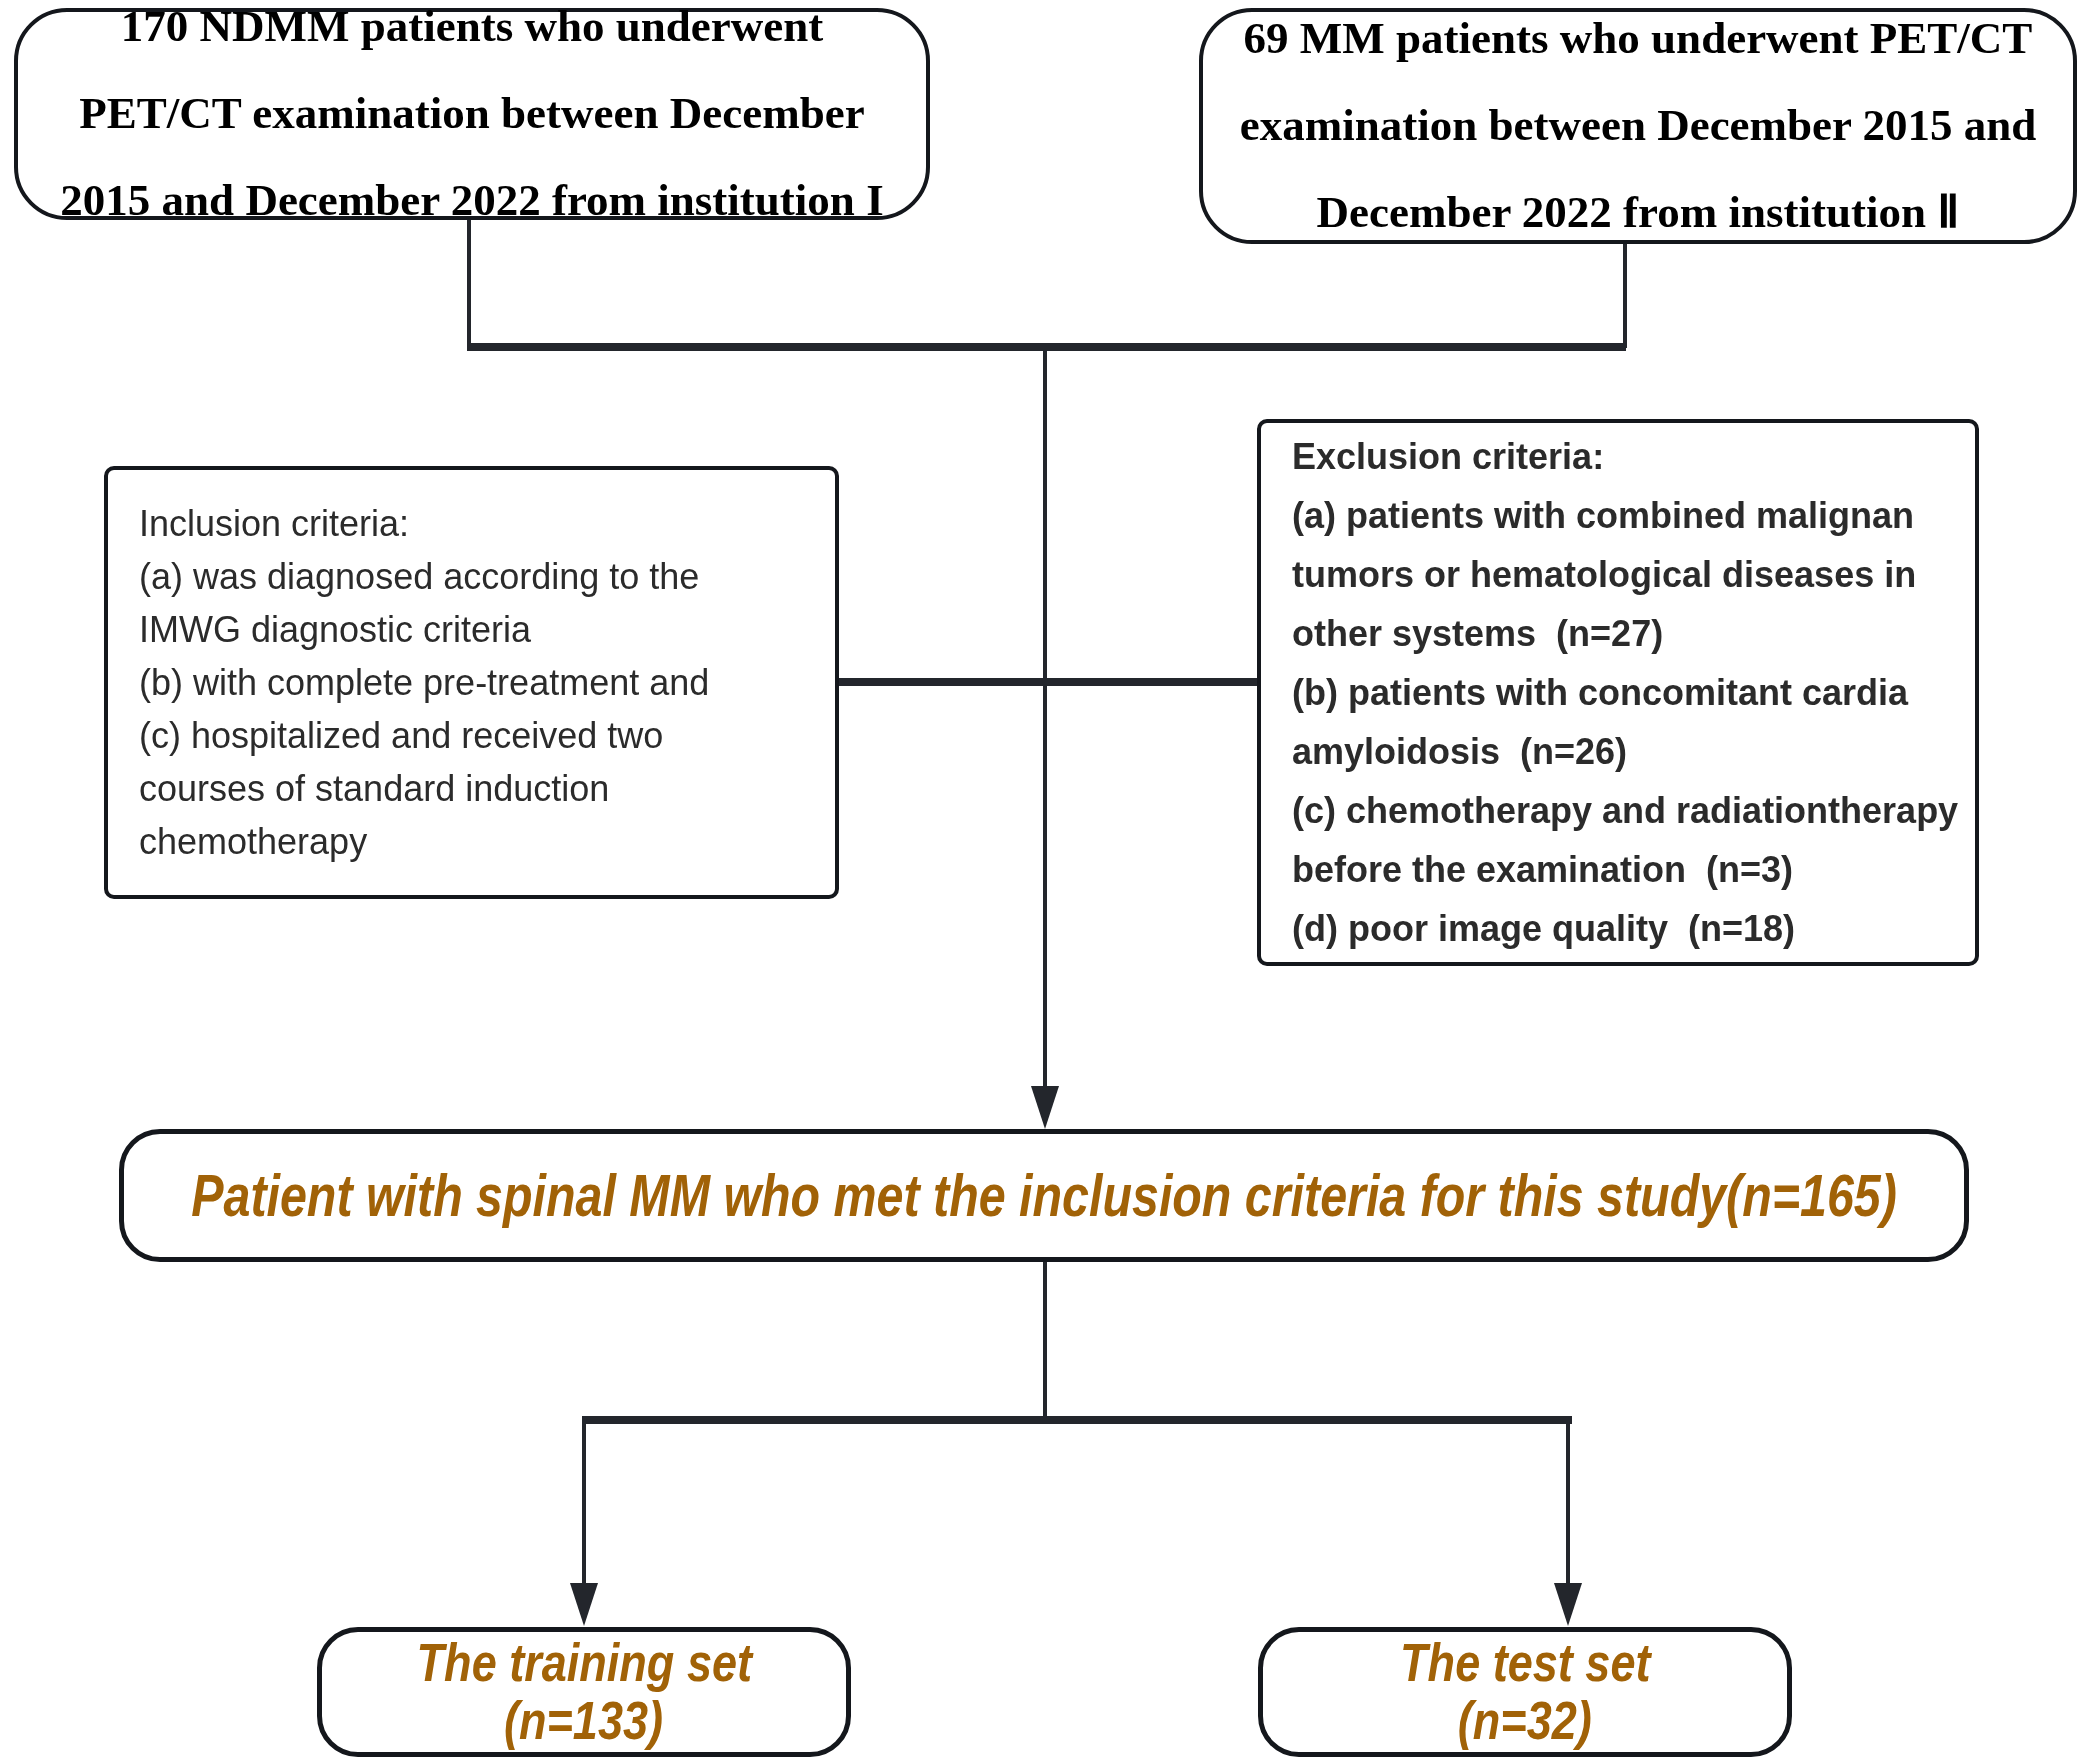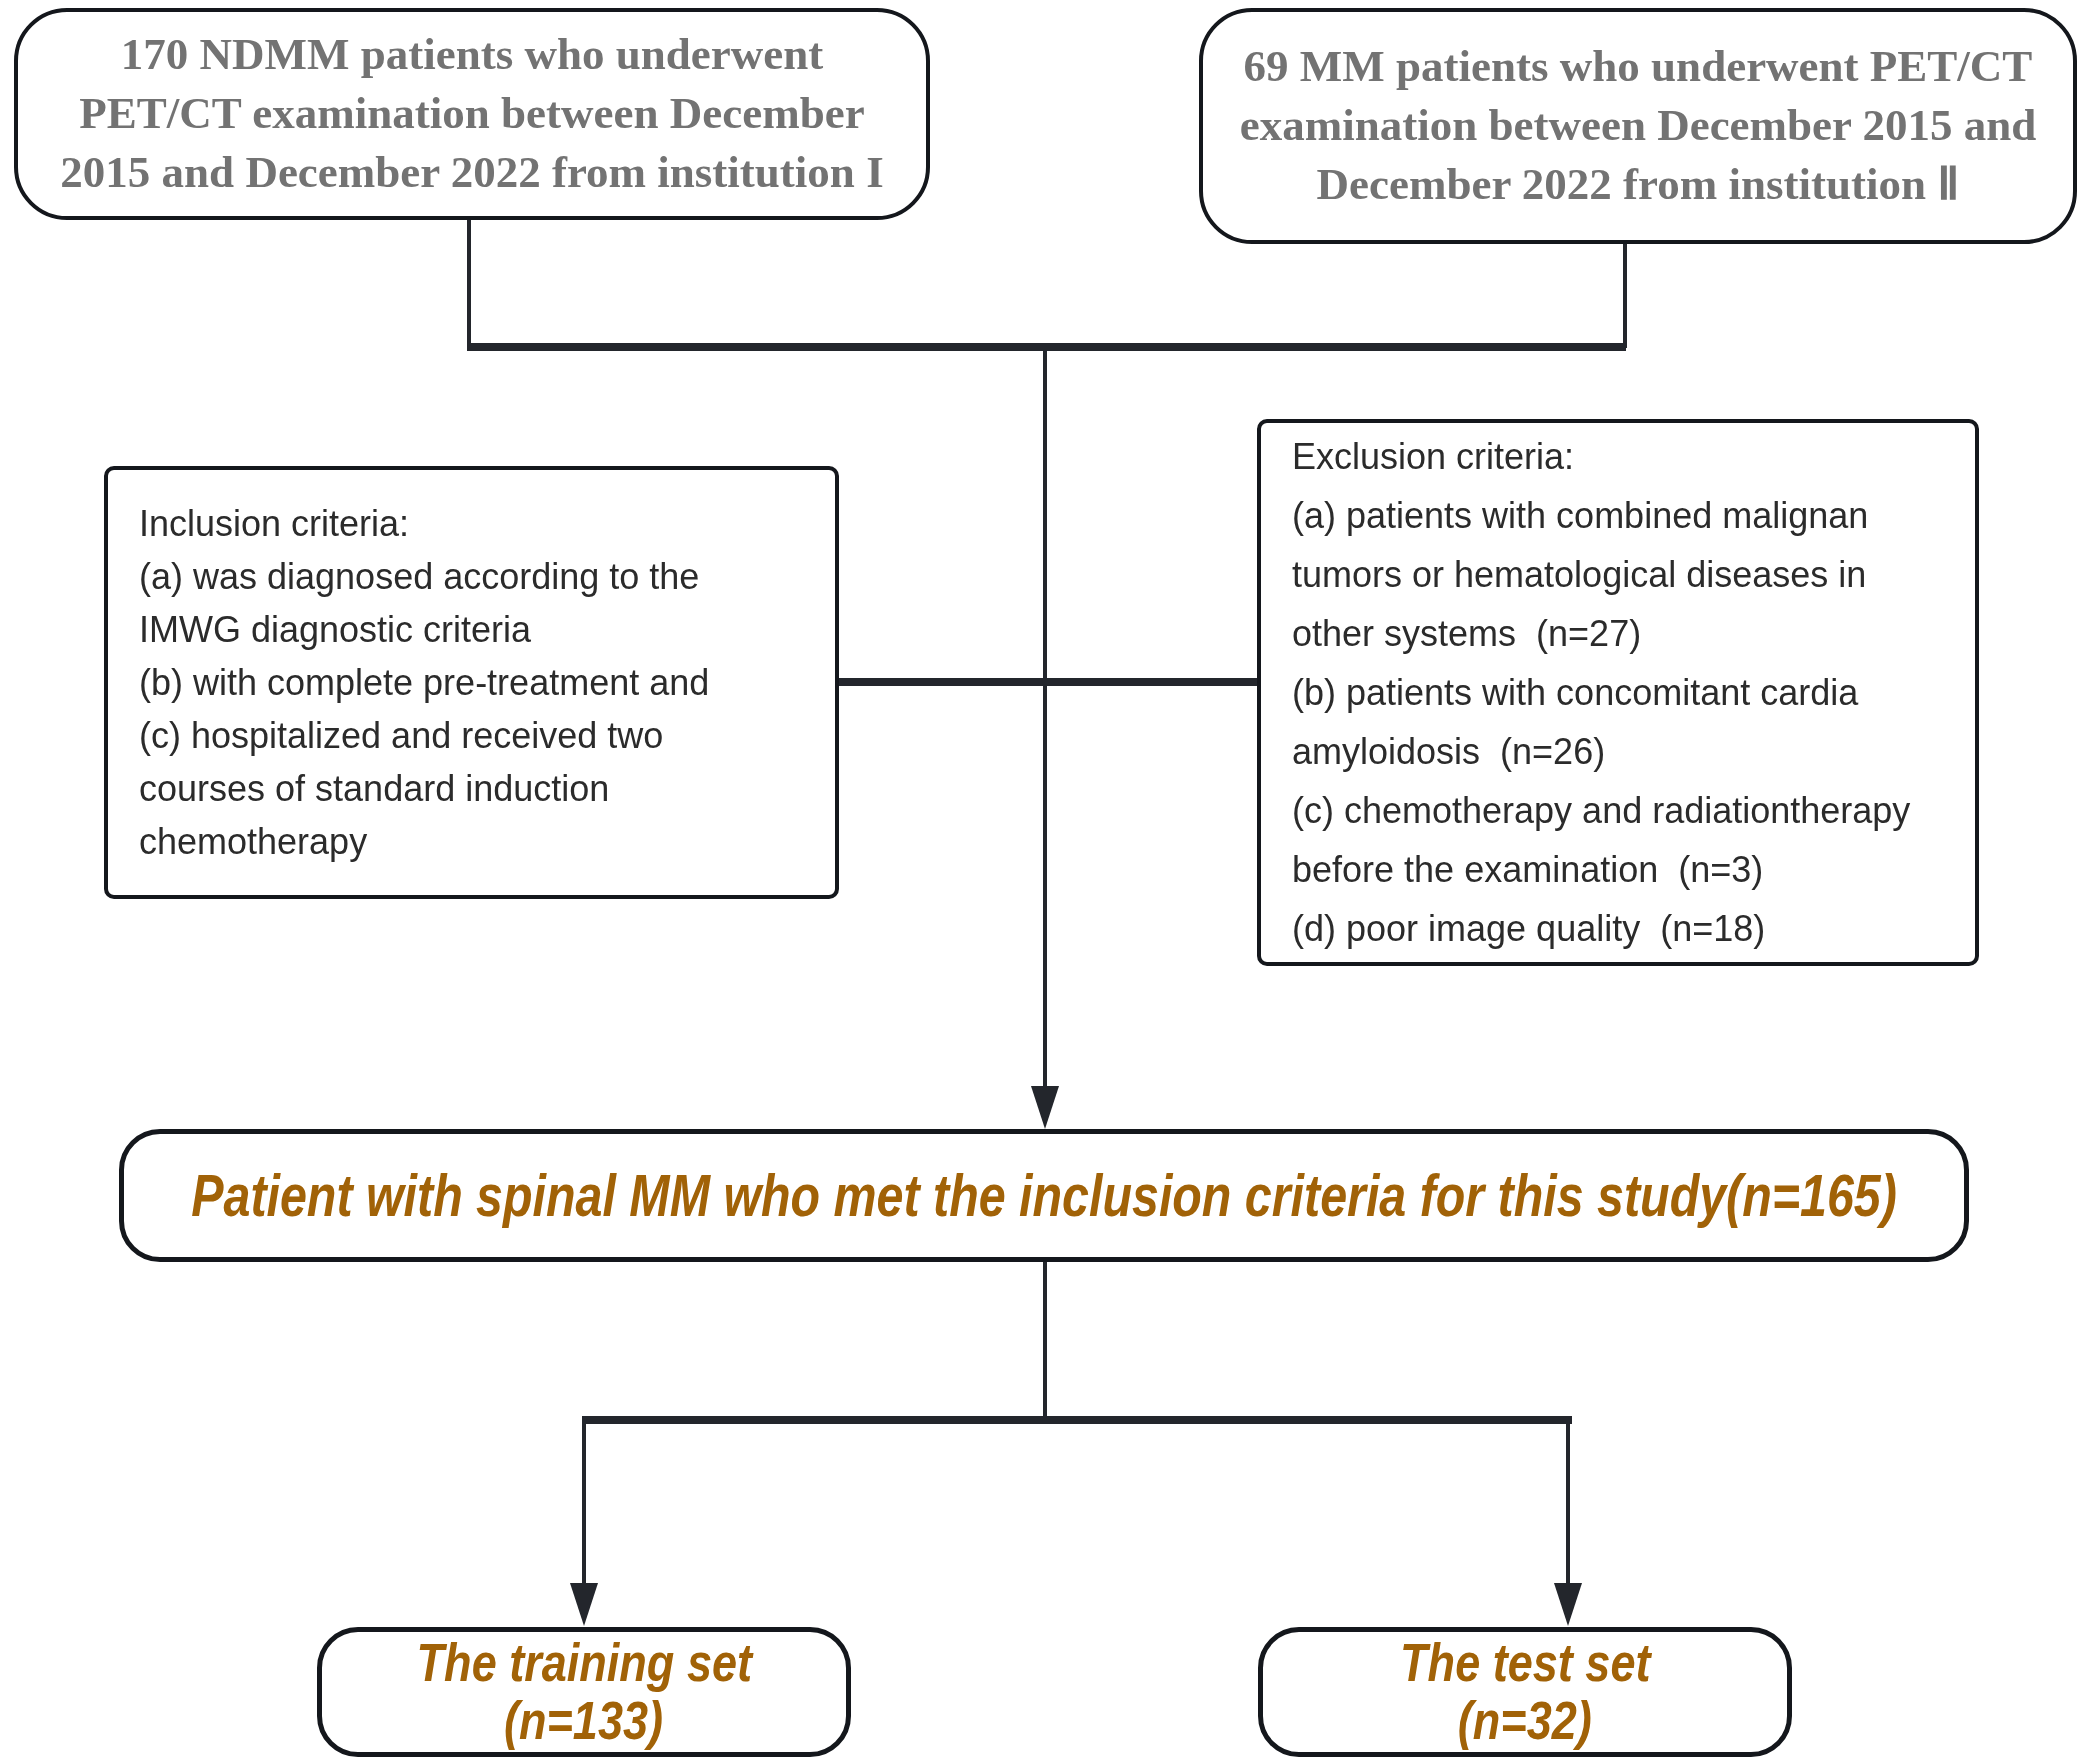--- a/index.html
+++ b/index.html
@@ -24,22 +24,23 @@
     flex-direction: column;
     justify-content: center;
     align-items: center;
   }
   .serif-box {
     border-radius: 53px;
     font-family: "Liberation Serif", serif;
     font-weight: 700;
     font-size: 45px;
     line-height: 59px;
-    color: #737373;
+    color: #000000;
     text-align: center;
+    gap: 28px;
   }
   .criteria-box {
     border-radius: 10px;
     align-items: flex-start;
     padding-left: 31px;
     padding-right: 12.5px;
     font-size: 36px;
     color: #2b2b2b;
     text-align: left;
   }
@@ -114,21 +115,21 @@
   <div class="box criteria-box incl" style="left:104px; top:466px; width:735px; height:433px;">
     <div class="tline">Inclusion criteria:</div>
     <div class="tline">(a) was diagnosed according to the</div>
     <div class="tline">IMWG diagnostic criteria</div>
     <div class="tline">(b) with complete pre-treatment and</div>
     <div class="tline">(c) hospitalized and received two</div>
     <div class="tline">courses of standard induction</div>
     <div class="tline">chemotherapy</div>
   </div>
 
-  <div class="box criteria-box excl" style="left:1257px; top:419px; width:722px; height:547px;">
+  <div class="box criteria-box excl" style="left:1257px; top:419px; width:722px; height:547px;font-weight:bold;">
     <div class="tline">Exclusion criteria:</div>
     <div class="tline">(a) patients with combined malignan</div>
     <div class="tline">tumors or hematological diseases in</div>
     <div class="tline">other systems  (n=27)</div>
     <div class="tline">(b) patients with concomitant cardia</div>
     <div class="tline">amyloidosis  (n=26)</div>
     <div class="tline">(c) chemotherapy and radiationtherapy</div>
     <div class="tline">before the examination  (n=3)</div>
     <div class="tline">(d) poor image quality  (n=18)</div>
   </div>

